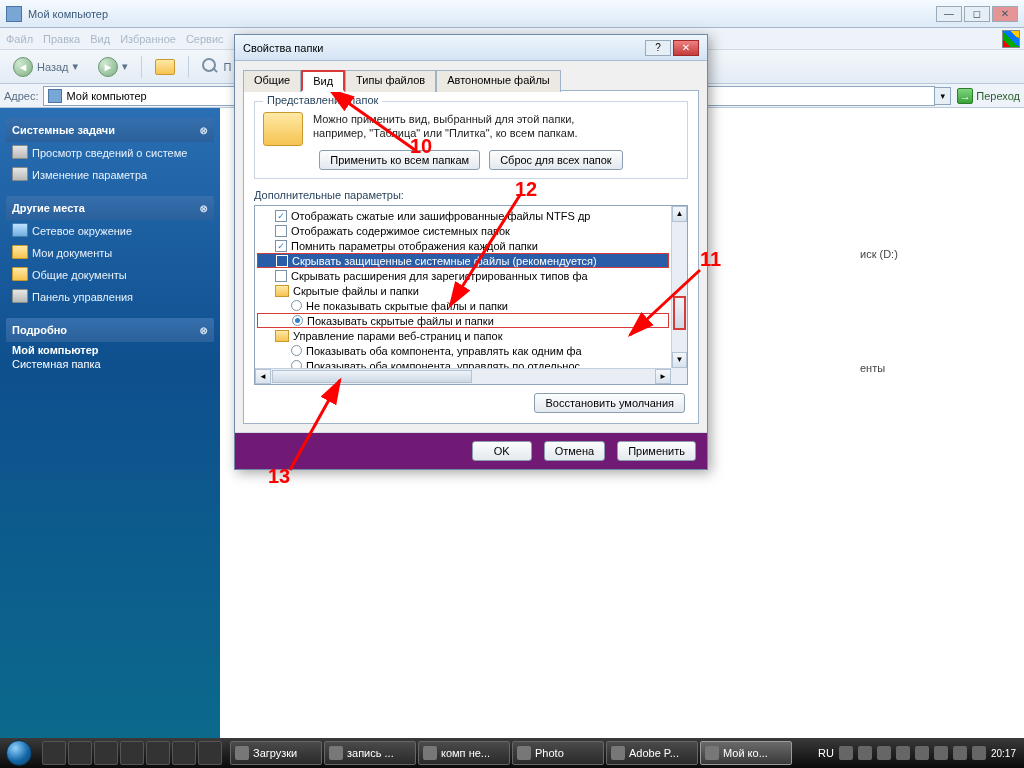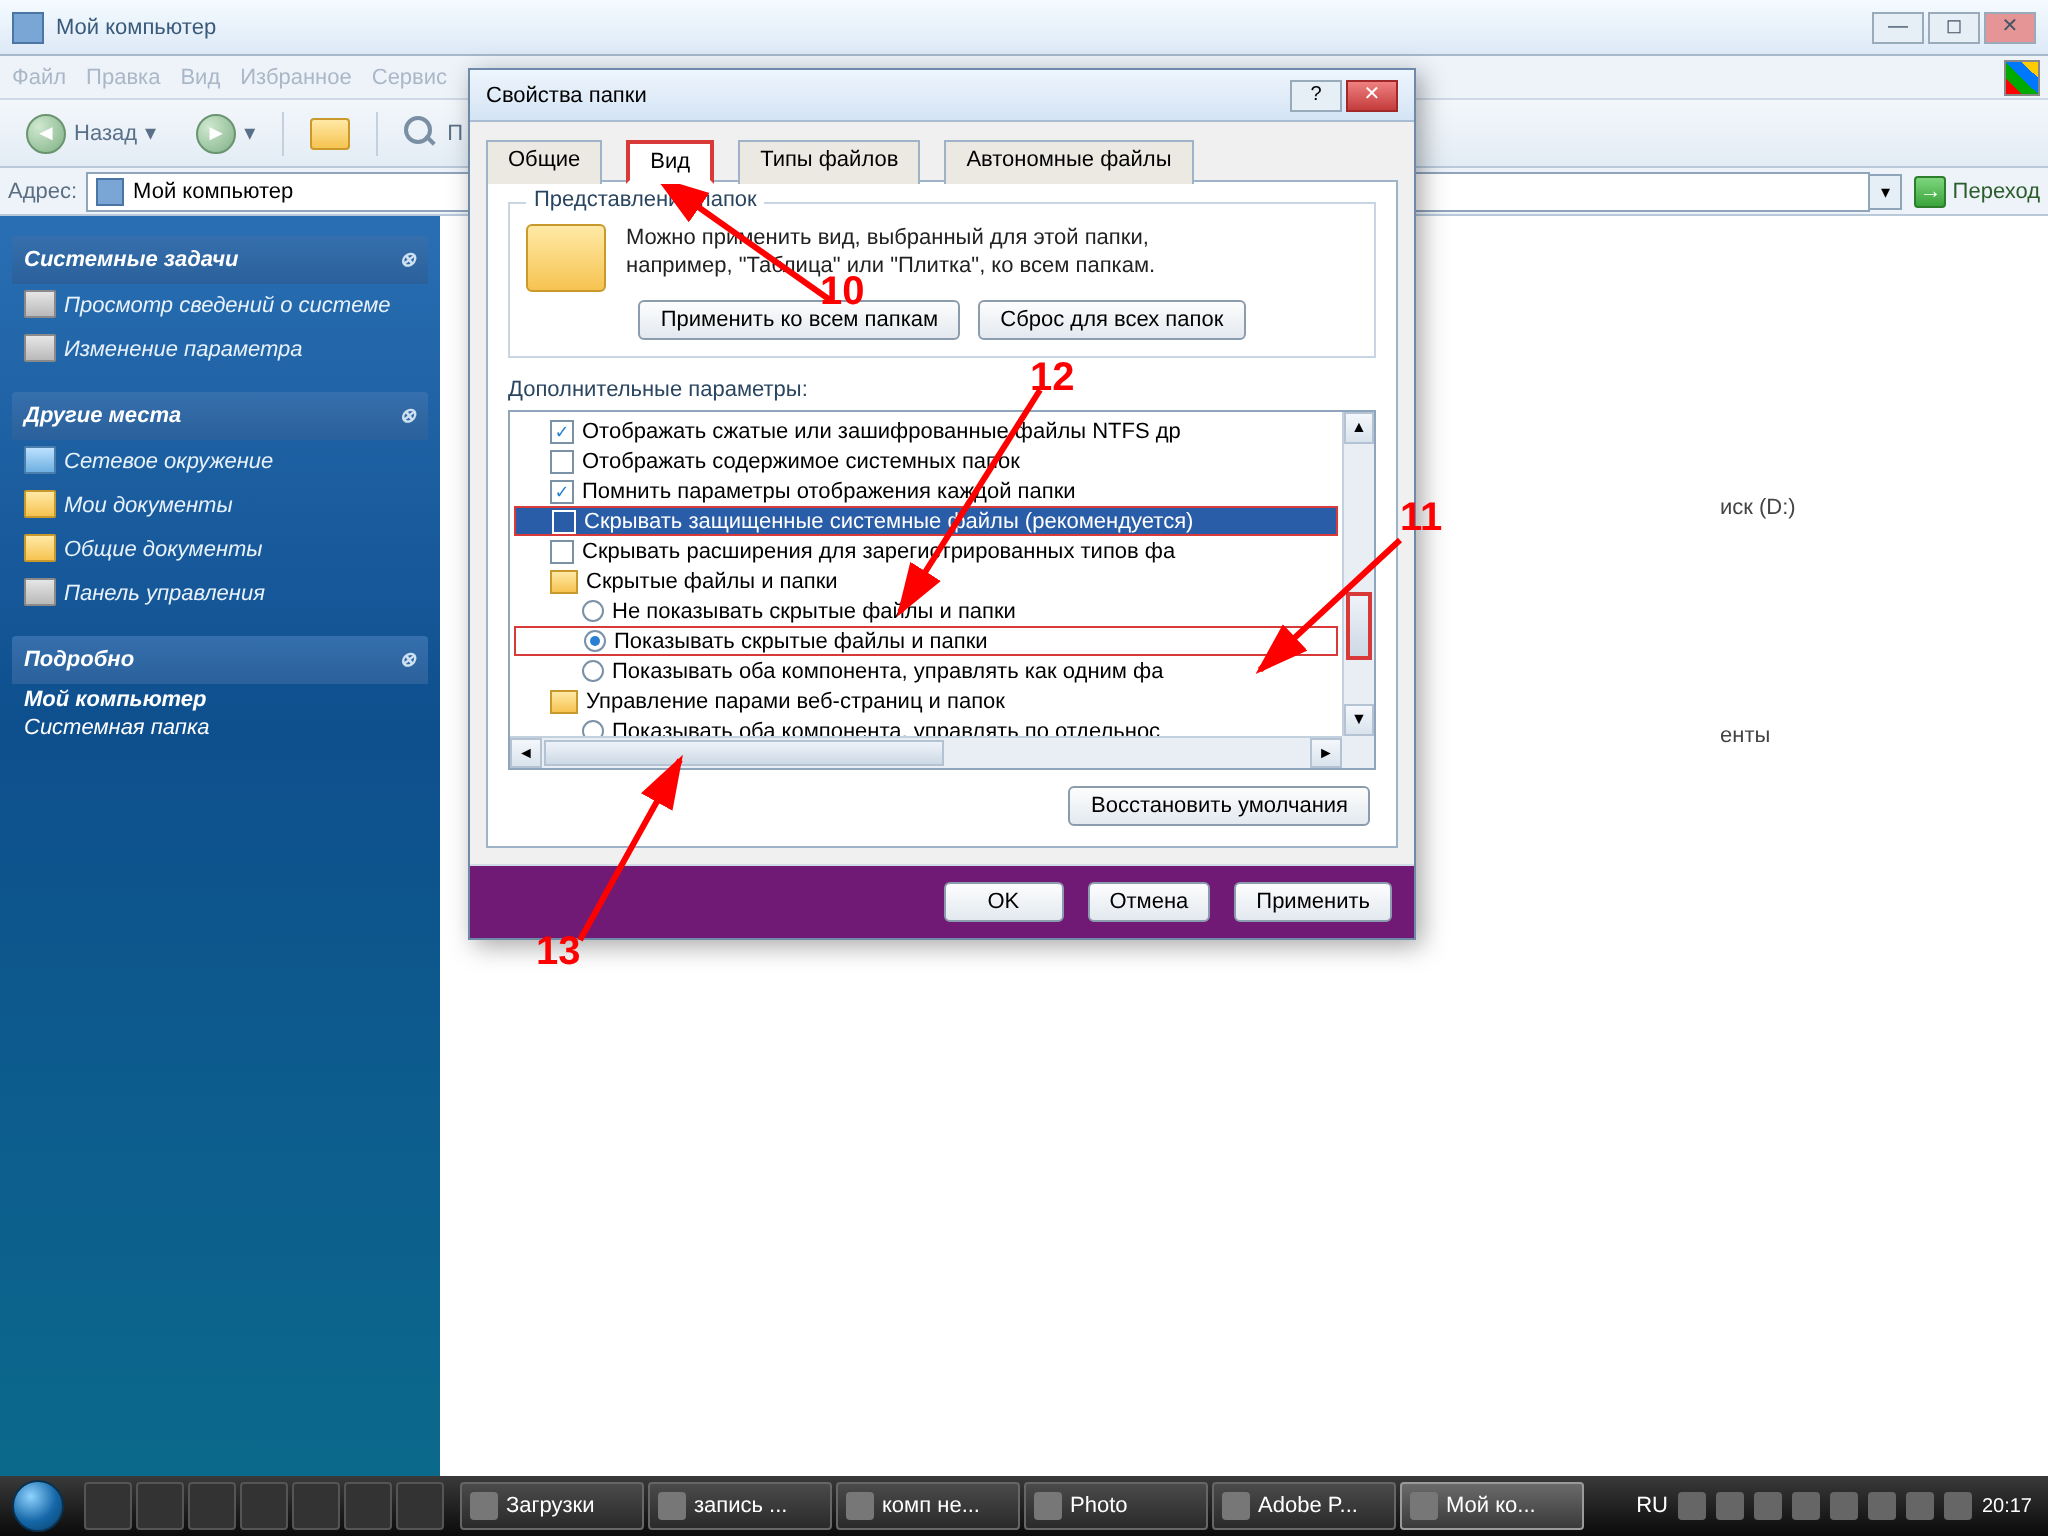--- a/index.html
+++ b/index.html
@@ -20,41 +20,41 @@
 .search-ico{width:18px;height:18px;position:relative;}
 .search-ico::before{content:"";position:absolute;width:10px;height:10px;border:2px solid #7a8fa4;border-radius:50%;}
 .search-ico::after{content:"";position:absolute;width:6px;height:2px;background:#7a8fa4;transform:rotate(45deg);left:10px;top:11px;}
 .addressbar{height:24px;background:#eef3fa;display:flex;align-items:center;border-bottom:1px solid #b9c9da;padding:0 4px;}
 .addr-label{color:#5c6f82;margin-right:4px;}
 .addr-field{flex:1;height:20px;background:#fff;border:1px solid #8ea5bc;display:flex;align-items:center;padding:0 4px;gap:5px;}
 .addr-drop{width:16px;height:18px;border:1px solid #8ea5bc;border-left:none;background:#e6eef6;text-align:center;line-height:16px;font-size:9px;}
 .go-btn{margin-left:6px;display:flex;align-items:center;gap:3px;color:#2b5d2b;}
 .go-arrow{width:16px;height:16px;background:linear-gradient(#7ed67e,#3aa33a);border:1px solid #2c7e2c;border-radius:2px;color:#fff;text-align:center;line-height:14px;}
 .body{display:flex;height:636px;}
-.sidebar{width:220px;background:linear-gradient(180deg,#2a6fb4 0%,#0e4f8e 40%,#0b6a8c 100%);color:#fff;padding:8px 0;font-style:italic;}
+.sidebar{width:220px;background:linear-gradient(180deg,#2a6fb4 0%,#0e4f8e 40%,#0b6a8c 100%);color:#fff;padding:8px 0;}
 .sb-group{margin:2px 6px 10px;}
 .sb-head{font-weight:bold;font-size:12px;padding:6px 6px;display:flex;justify-content:space-between;align-items:center;background:linear-gradient(#356fad,#2b619b);border-radius:2px 2px 0 0;}
 .sb-head .chev{font-size:10px;color:#cfe0f1;}
 .sb-item{padding:4px 8px 4px 26px;position:relative;color:#e8f2fb;cursor:default;line-height:14px;}
 .sb-item::before{content:"";position:absolute;left:6px;top:3px;width:14px;height:12px;background:linear-gradient(#ffe9a6,#f6c351);border:1px solid #c99a2b;border-radius:1px;}
 .sb-item.net::before{background:linear-gradient(#bde1ff,#6eafe1);border-color:#4a7fad;}
 .sb-item.ctrl::before{background:linear-gradient(#e6e6e6,#b9b9b9);border-color:#8a8a8a;}
 .sb-sub{margin:2px 6px;}
 .sb-bold{font-weight:bold;}
 .main{flex:1;background:#fff;position:relative;}
 .statusbar{height:22px;background:#eef3fa;border-top:1px solid #b9c9da;display:flex;align-items:center;padding:0 8px;color:#4a5e73;}
 .statusbar .right{margin-left:auto;display:flex;align-items:center;gap:4px;}
 
 .dialog{position:absolute;left:234px;top:34px;width:474px;background:#f0f0f0;border:1px solid #6f8aa8;box-shadow:3px 3px 12px rgba(0,0,0,.35);}
 .dlg-title{height:26px;background:linear-gradient(#eef5fd,#d4e4f4);display:flex;align-items:center;padding:0 8px;border-bottom:1px solid #a9bdd2;}
 .dlg-title .spacer{flex:1;}
 .dlg-btn{width:26px;height:16px;border:1px solid #9ab;background:#e6eef6;margin-left:2px;text-align:center;line-height:13px;font-size:10px;}
 .dlg-btn.close{background:linear-gradient(#f08080,#c43c3c);color:#fff;border-color:#a02828;}
 .dlg-body{padding:8px;}
-.tabs{display:flex;gap:12px;margin-bottom:-1px;}
+.tabs{display:flex;gap:0;margin-bottom:-1px;}
 .tab{padding:3px 10px;border:1px solid #9fb3c8;background:#ece9e2;border-bottom:none;position:relative;top:1px;}
 .tab.active{background:#fff;border:2px solid #d83a3a;border-bottom:2px solid #fff;z-index:2;}
 .tabpanel{border:1px solid #9fb3c8;background:#fff;padding:10px;}
 .group{border:1px solid #c9d5e2;padding:10px 8px 8px;position:relative;margin-bottom:10px;}
 .group-title{position:absolute;top:-8px;left:8px;background:#fff;padding:0 4px;color:#2a4560;}
 .folder-big{width:40px;height:34px;background:linear-gradient(#ffe9a6,#f6c351);border:1px solid #c99a2b;border-radius:3px;float:left;margin-right:10px;}
 .grp-text{color:#222;line-height:14px;}
 .grp-btns{clear:both;text-align:center;margin-top:10px;}
 .wbtn{display:inline-block;padding:3px 10px;border:1px solid #8a9cad;background:linear-gradient(#fdfdfd,#e3e9ef);border-radius:3px;margin:0 3px;min-width:60px;text-align:center;}
 .adv-label{color:#2a4560;margin:6px 0 4px;}
@@ -251,27 +251,27 @@
               <span>Скрытые файлы и папки</span>
             </div>
             <div class="t-row ind2">
               <span class="rad"></span>
               <span>Не показывать скрытые файлы и папки</span>
             </div>
             <div class="t-row box ind2">
               <span class="rad sel"></span>
               <span>Показывать скрытые файлы и папки</span>
             </div>
+            <div class="t-row ind1">
+              <span class="fold"></span>
+              <span>Управление парами веб-страниц и папок</span>
+            </div>
             <div class="t-row ind2">
               <span class="rad"></span>
               <span>Показывать оба компонента, управлять как одним фа</span>
-            </div>
-            <div class="t-row ind1">
-              <span class="fold"></span>
-              <span>Управление парами веб-страниц и папок</span>
             </div>
             <div class="t-row ind2">
               <span class="rad"></span>
               <span>Показывать оба компонента, управлять по отдельнос</span>
             </div>
           </div>
         <div class="vscroll">
           <div class="vbtn">▲</div>
           <div class="thumb"></div>
           <div class="vbtn" style="position:absolute;bottom:0;left:0;right:0;">▼</div>

